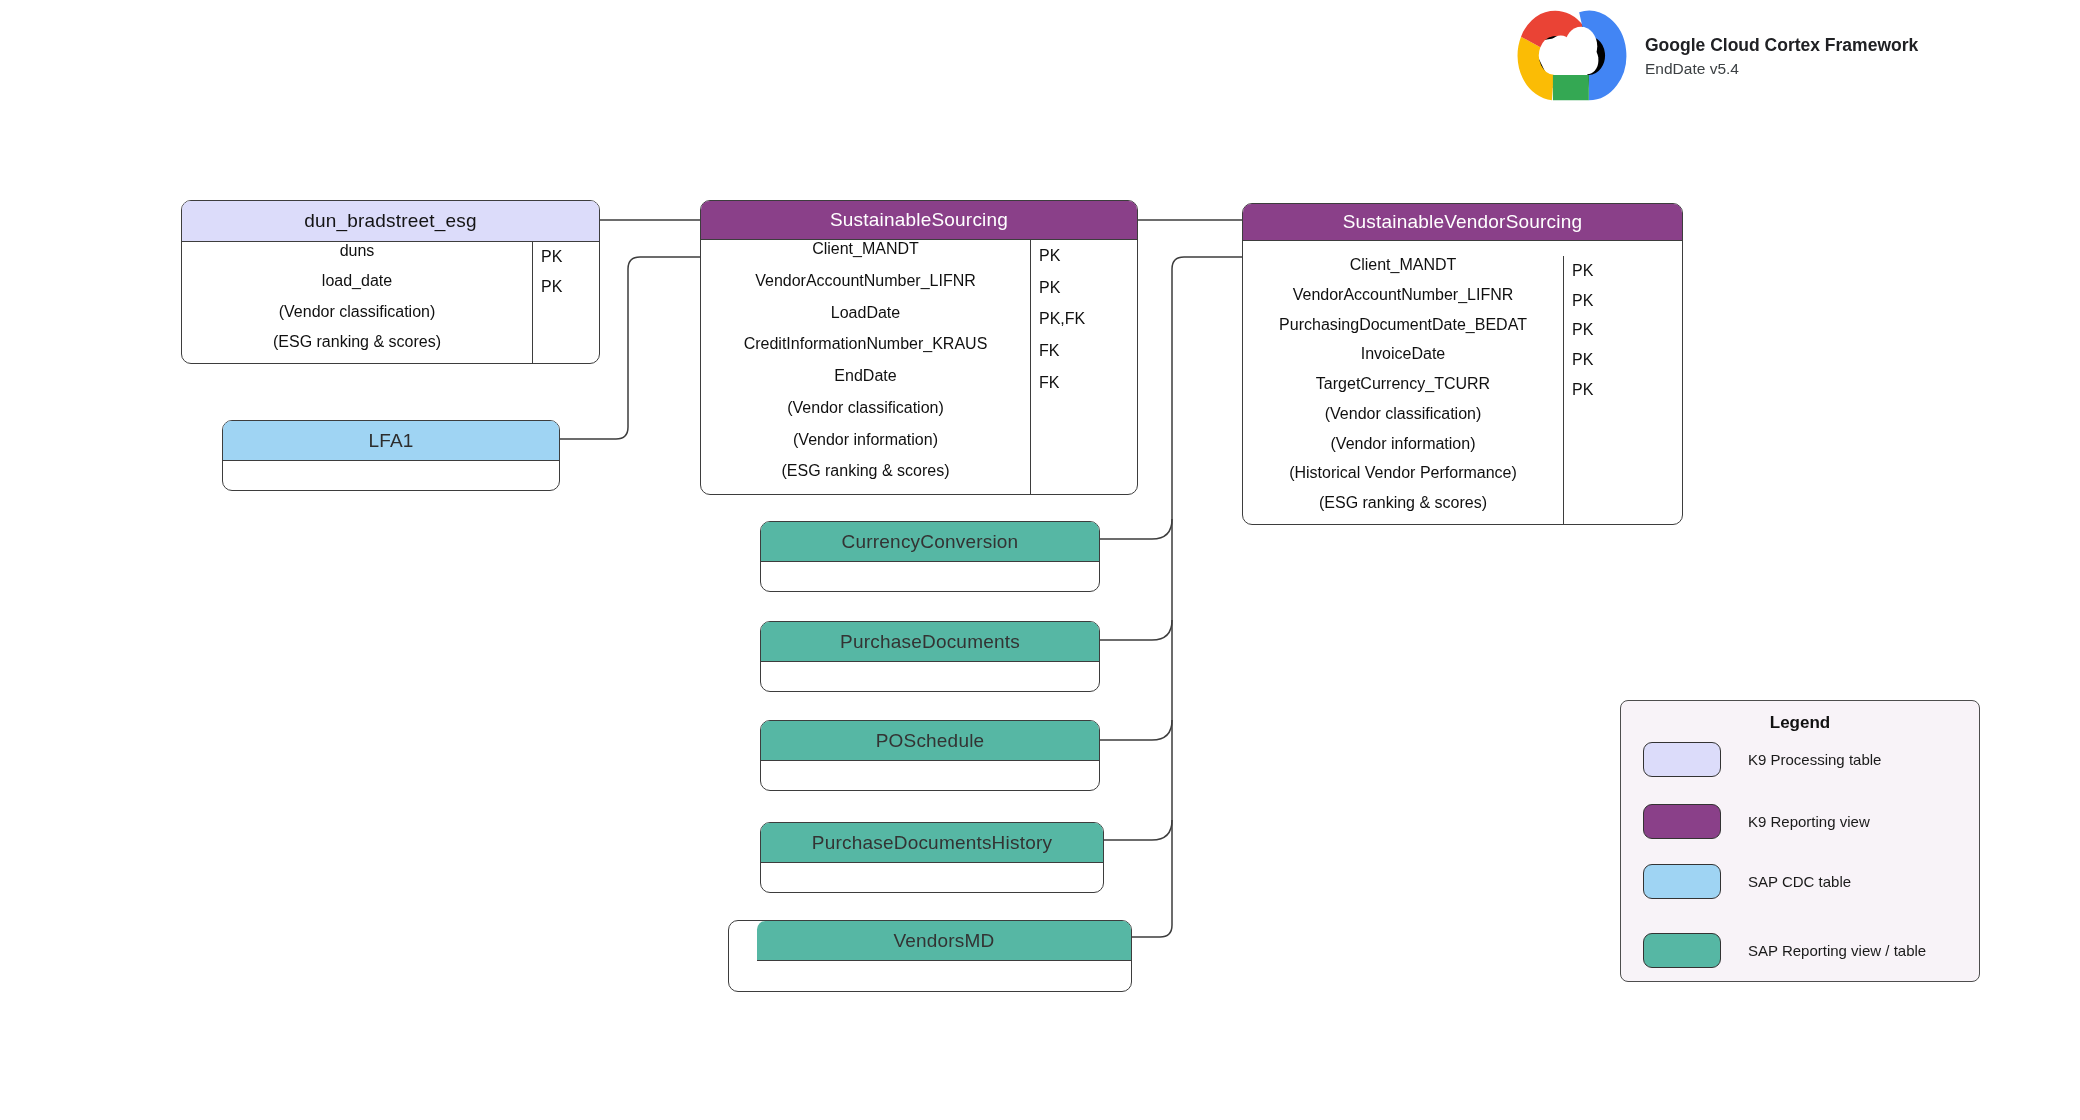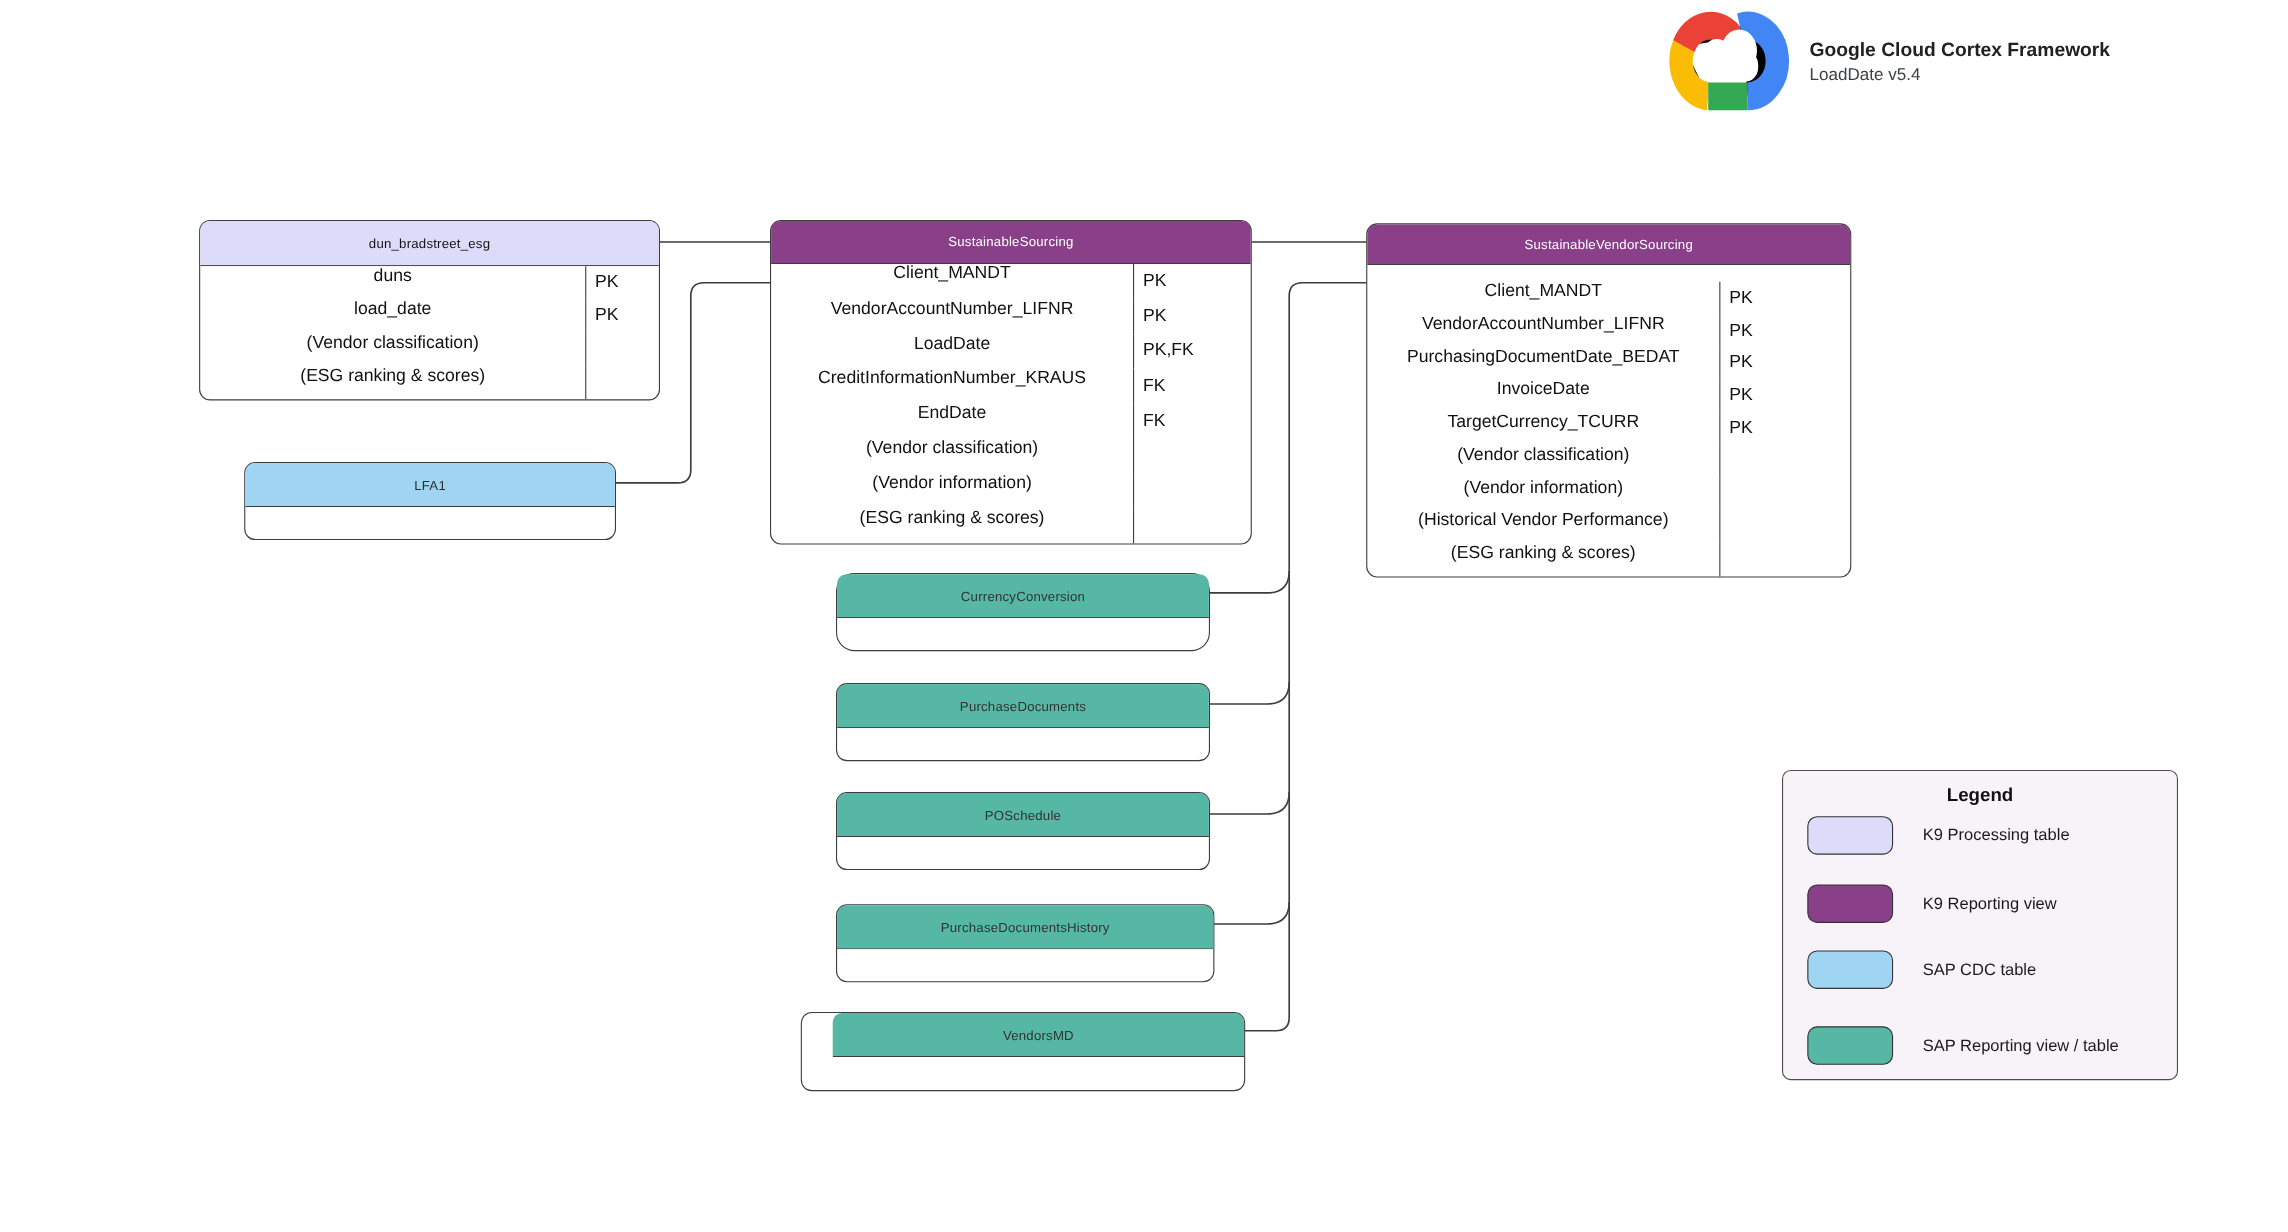--- a/index.html
+++ b/index.html
@@ -7,21 +7,21 @@
           font-family:"Liberation Sans",sans-serif;overflow:hidden;}
 
   
   .connector-layer{position:absolute;left:0;top:0;width:2080px;height:1120px;}
   .connector-layer path{stroke:var(--line,#3d3d3d);stroke-width:1.5;fill:none;}
 
   
   .entity{position:absolute;box-sizing:border-box;border:1.5px solid var(--line,#3d3d3d);
           border-radius:10px;background:#fff;display:flex;flex-direction:column;}
   .entity-header{flex:0 0 auto;height:var(--hh,38px);display:flex;align-items:center;
-          justify-content:center;font-size:12px;border-bottom:1.5px solid var(--line,#3d3d3d);
+          justify-content:center;font-size:19px;border-bottom:1.5px solid var(--line,#3d3d3d);
           border-radius:8.5px 8.5px 0 0;letter-spacing:.2px;}
   .hdr-k9-processing{background:var(--k9-processing,#dcdcfa);color:#141414;}
   .hdr-k9-reporting{background:var(--k9-reporting,#8a4089);color:#ffffff;}
   .hdr-sap-cdc{background:var(--sap-cdc,#9fd4f3);color:#2d2d2d;}
   .hdr-sap-reporting{background:var(--sap-reporting,#56b7a4);color:#333333;}
   .entity-rows{flex:1 1 auto;display:flex;flex-direction:column;}
   .erow{flex:1;display:flex;align-items:flex-start;font-size:16px;color:#101010;}
   .erow .f{width:var(--fw,330px);text-align:center;}
   .erow .k{flex:1;align-self:stretch;display:flex;align-items:center;
            border-left:1.5px solid var(--line,#3d3d3d);padding-left:8px;}
@@ -165,21 +165,21 @@
         <div class="f">(Historical Vendor Performance)</div>
         <div class="k"></div>
       </div>
       <div class="erow">
         <div class="f">(ESG ranking &amp; scores)</div>
         <div class="k"></div>
       </div>
     </div>
   </div>
 
-  <div class="entity" style="left:760px;top:521px;width:340px;height:71px;border-radius:17px;--hh:39px;">
+  <div class="entity" style="left:760px;top:521px;width:340px;height:71px;--hh:39px;">
     <div class="entity-header hdr-sap-reporting">CurrencyConversion</div>
     <div class="entity-rows">
         <div class="erow empty"></div>
       </div>
   </div>
 
   <div class="entity" style="left:760px;top:621px;width:340px;height:71px;--hh:39px;">
     <div class="entity-header hdr-sap-reporting">PurchaseDocuments</div>
     <div class="entity-rows">
         <div class="erow empty"></div>
@@ -231,16 +231,16 @@
     <path class="lg-yellow" d="M 18.2 41.9 A 24 24 0 0 0 37.9 75.9" stroke-width="19"></path>
     <path class="lg-red" d="M 18.2 41.9 A 24 24 0 0 1 58.4 36.6" stroke-width="19"></path>
     <path class="lg-blue" d="M 63.8 28.8 A 24 24 0 1 1 70 76" stroke-width="19"></path>
     <path class="lg-green" d="M 38 76 L 70 76" stroke-width="19"></path>
     <circle class="lg-white" cx="45" cy="49" r="12"></circle>
     <circle class="lg-white" cx="63" cy="45" r="14.5"></circle>
     <rect class="lg-white" x="33.5" y="45" width="45" height="21" rx="10"></rect>
   </svg>
   <div class="brand-text">
     <div class="brand-title">Google Cloud Cortex Framework</div>
-    <div class="brand-subtitle">LoadDate v5.4</div>
+    <div class="brand-subtitle">EndDate v5.4</div>
   </div>
 
 </div>
 
 </body></html>

